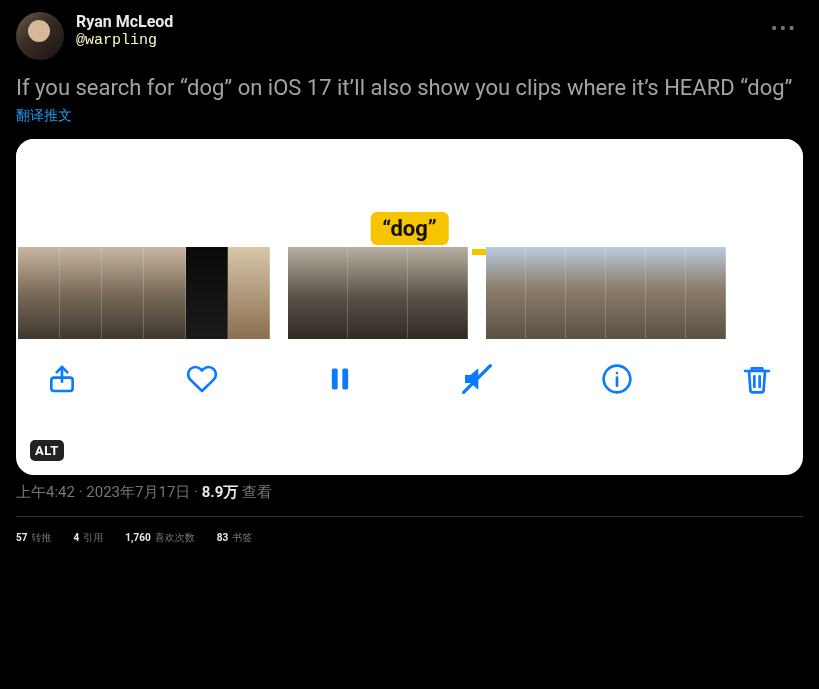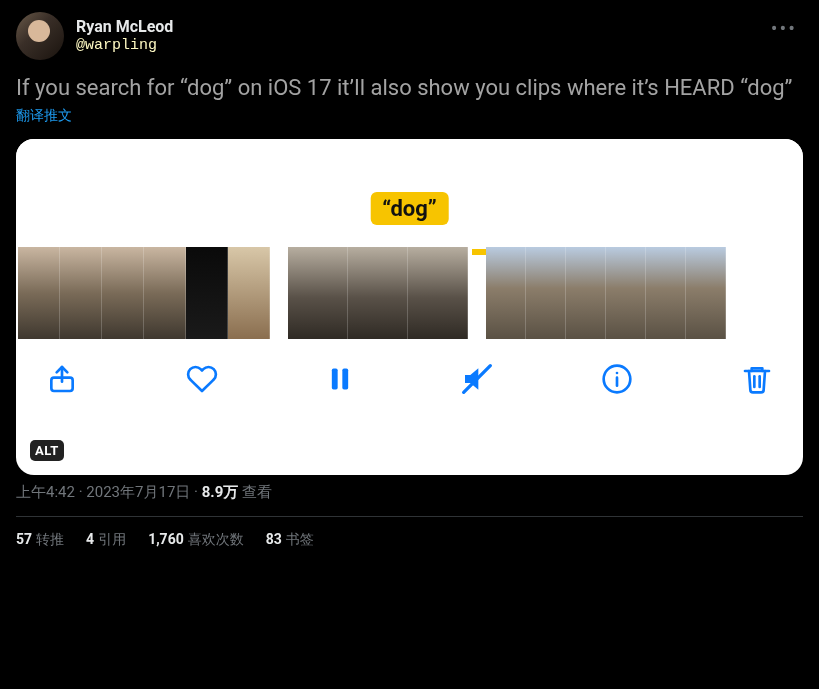--- a/index.html
+++ b/index.html
@@ -6,21 +6,21 @@
   body {
     background: #000;
     font-family: -apple-system, "Segoe UI", Roboto, Helvetica, Arial, sans-serif;
     color: #e7e9ea;
     width: 819px;
     height: 689px;
     overflow: hidden;
     padding: 12px 16px;
   }
   .tweet { position: relative; }
-  .header { display: flex; align-items: center; }
+  .header { display: flex; align-items: flex-start; }
   .avatar {
     width: 48px; height: 48px; border-radius: 50%;
     background: linear-gradient(135deg,#6b5b4a 0%,#3a2f28 40%,#1a130e 100%);
     position: relative; overflow: hidden; flex-shrink: 0;
   }
   .avatar::after{
     content:""; position:absolute; left:12px; top:8px; width:22px; height:22px;
     border-radius:50%; background:#d8b89a;
   }
   .names { margin-left: 12px; line-height: 1.25; }
@@ -33,21 +33,21 @@
   .body-text {
     margin-top: 14px; font-size: 22px; line-height: 1.3; color:#a3a3a3;
   }
   .translate-link { color:#1d9bf0; font-size:14px; margin-top:4px; display:inline-block; cursor:pointer; }
   .card {
     margin-top: 14px; background:#fff; border-radius:18px; overflow:hidden;
     position: relative; height: 336px;
   }
   .top-white { height: 108px; background:#fff; position:relative; }
   .dog-label {
-    position:absolute; left:50%; transform:translateX(-50%); bottom:22px;
+    position:absolute; left:50%; transform:translateX(-50%); bottom:2px;
     background:#f7c400; color:#111; font-weight:700; font-size:22px;
     border-radius:6px; padding:4px 12px;
   }
   .notch{
     position:absolute; left:58%; top:110px; width:22px; height:6px; background:#f7c400;
   }
   .strip {
     display:flex; gap:18px; padding:0 2px; align-items:stretch; height:92px;
     background:#fff;
   }
@@ -76,21 +76,21 @@
   .alt-badge {
     position:absolute; left:14px; bottom:14px; background:#222; color:#fff;
     font-weight:700; font-size:13px; padding:3px 5px; border-radius:5px;
     letter-spacing:0.5px;
   }
   .meta {
     margin-top: 8px; color:#71767b; font-size:15px;
   }
   .meta .bold { color:#e7e9ea; font-weight:700; }
   .divider { height:1px; background:#2f3336; margin-top:14px; }
-  .stats { display:flex; gap:22px; margin-top:14px; color:#71767b; font-size:14px;text-align:right; }
+  .stats { display:flex; gap:22px; margin-top:14px; color:#71767b; font-size:10px;text-align:right; }
   .stats .n { color:#e7e9ea; font-weight:700; margin-right:4px; }
 </style>
 </head>
 <body>
 
 <div class="tweet">
   <div class="header">
     <div class="avatar"></div>
     <div class="names">
       <div class="display-name">Ryan McLeod</div>

